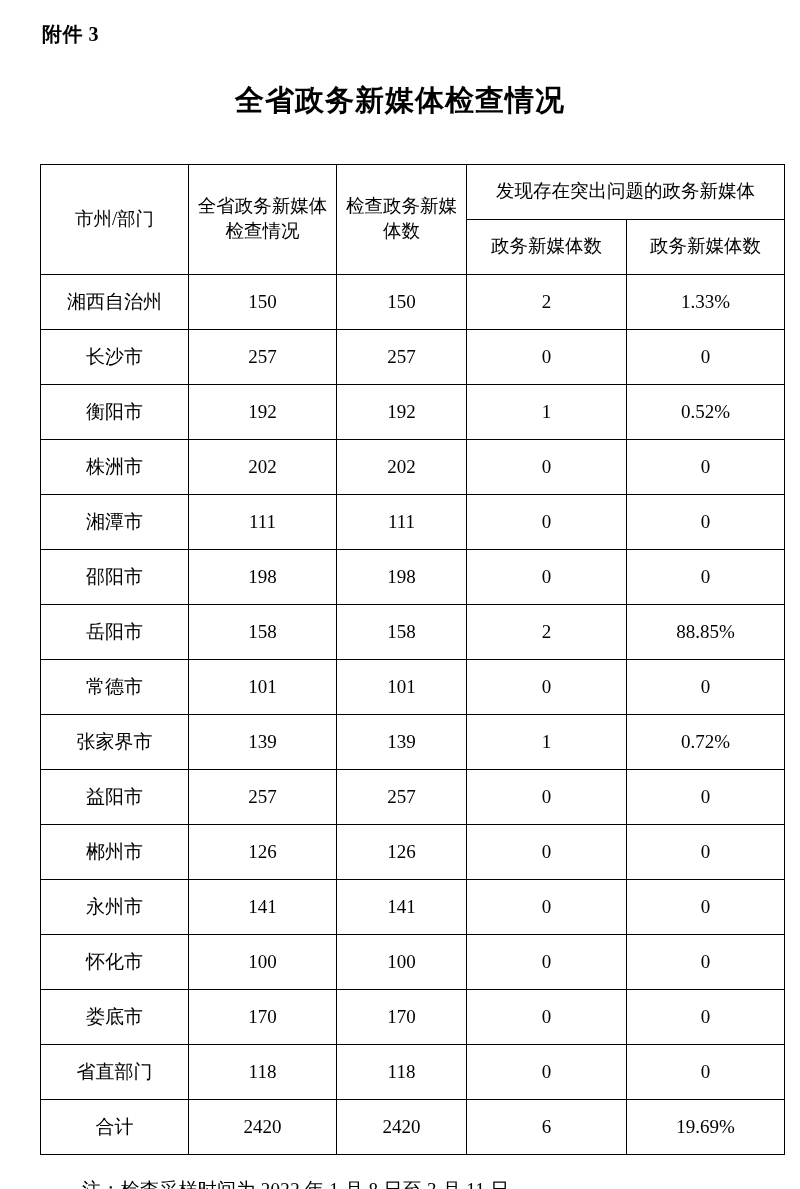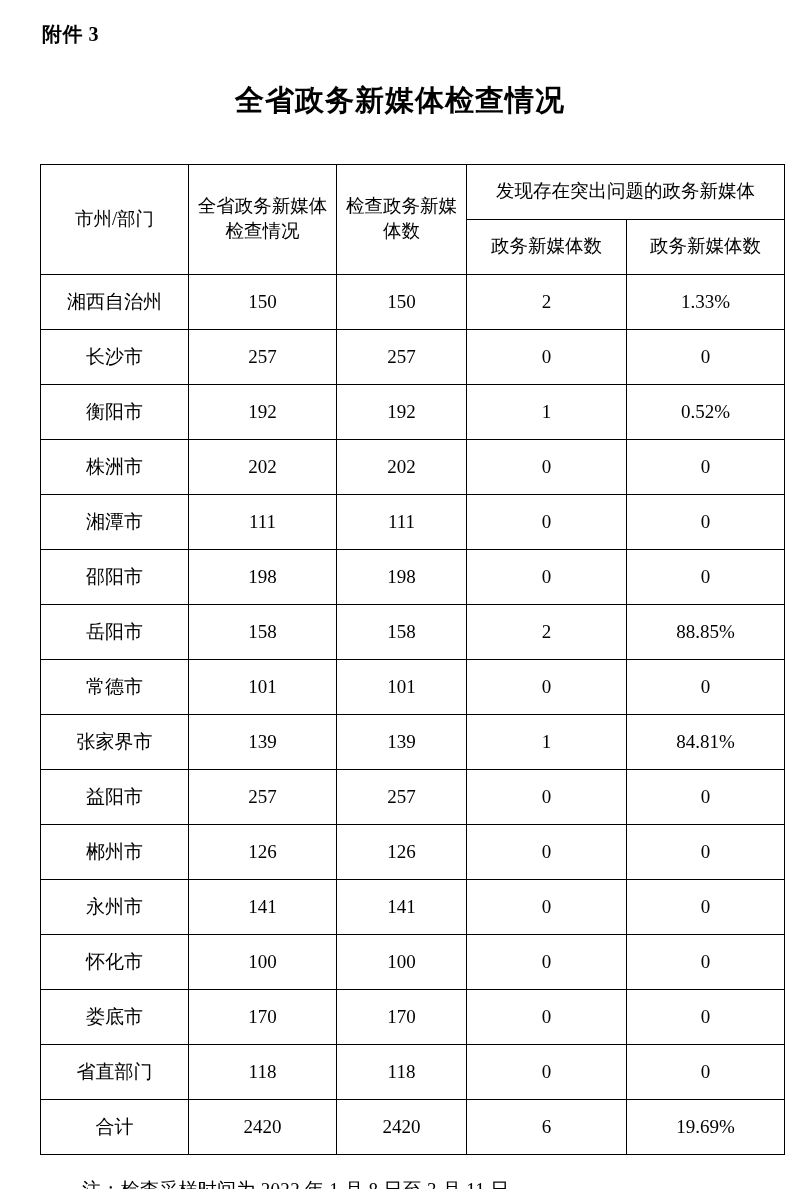--- a/index.html
+++ b/index.html
@@ -166,21 +166,21 @@
           <td>101</td>
           <td>101</td>
           <td>0</td>
           <td>0</td>
         </tr>
         <tr>
           <td>张家界市</td>
           <td>139</td>
           <td>139</td>
           <td>1</td>
-          <td>84.81%</td>
+          <td>0.72%</td>
         </tr>
         <tr>
           <td>益阳市</td>
           <td>257</td>
           <td>257</td>
           <td>0</td>
           <td>0</td>
         </tr>
         <tr>
           <td>郴州市</td>

